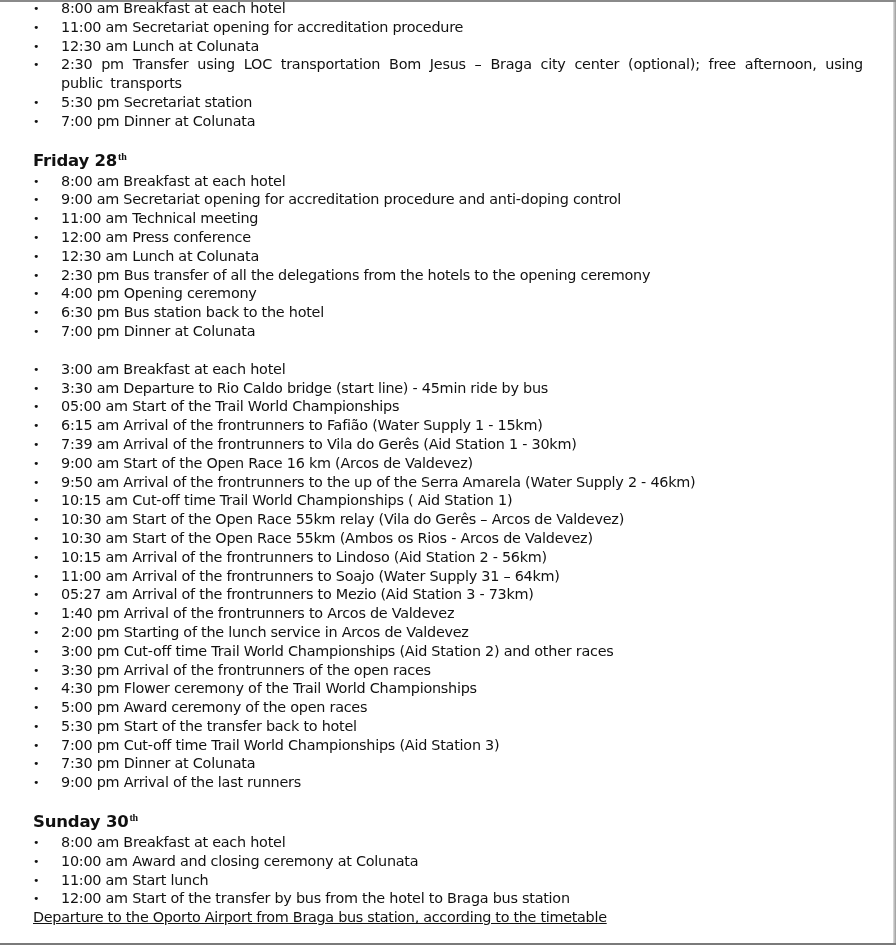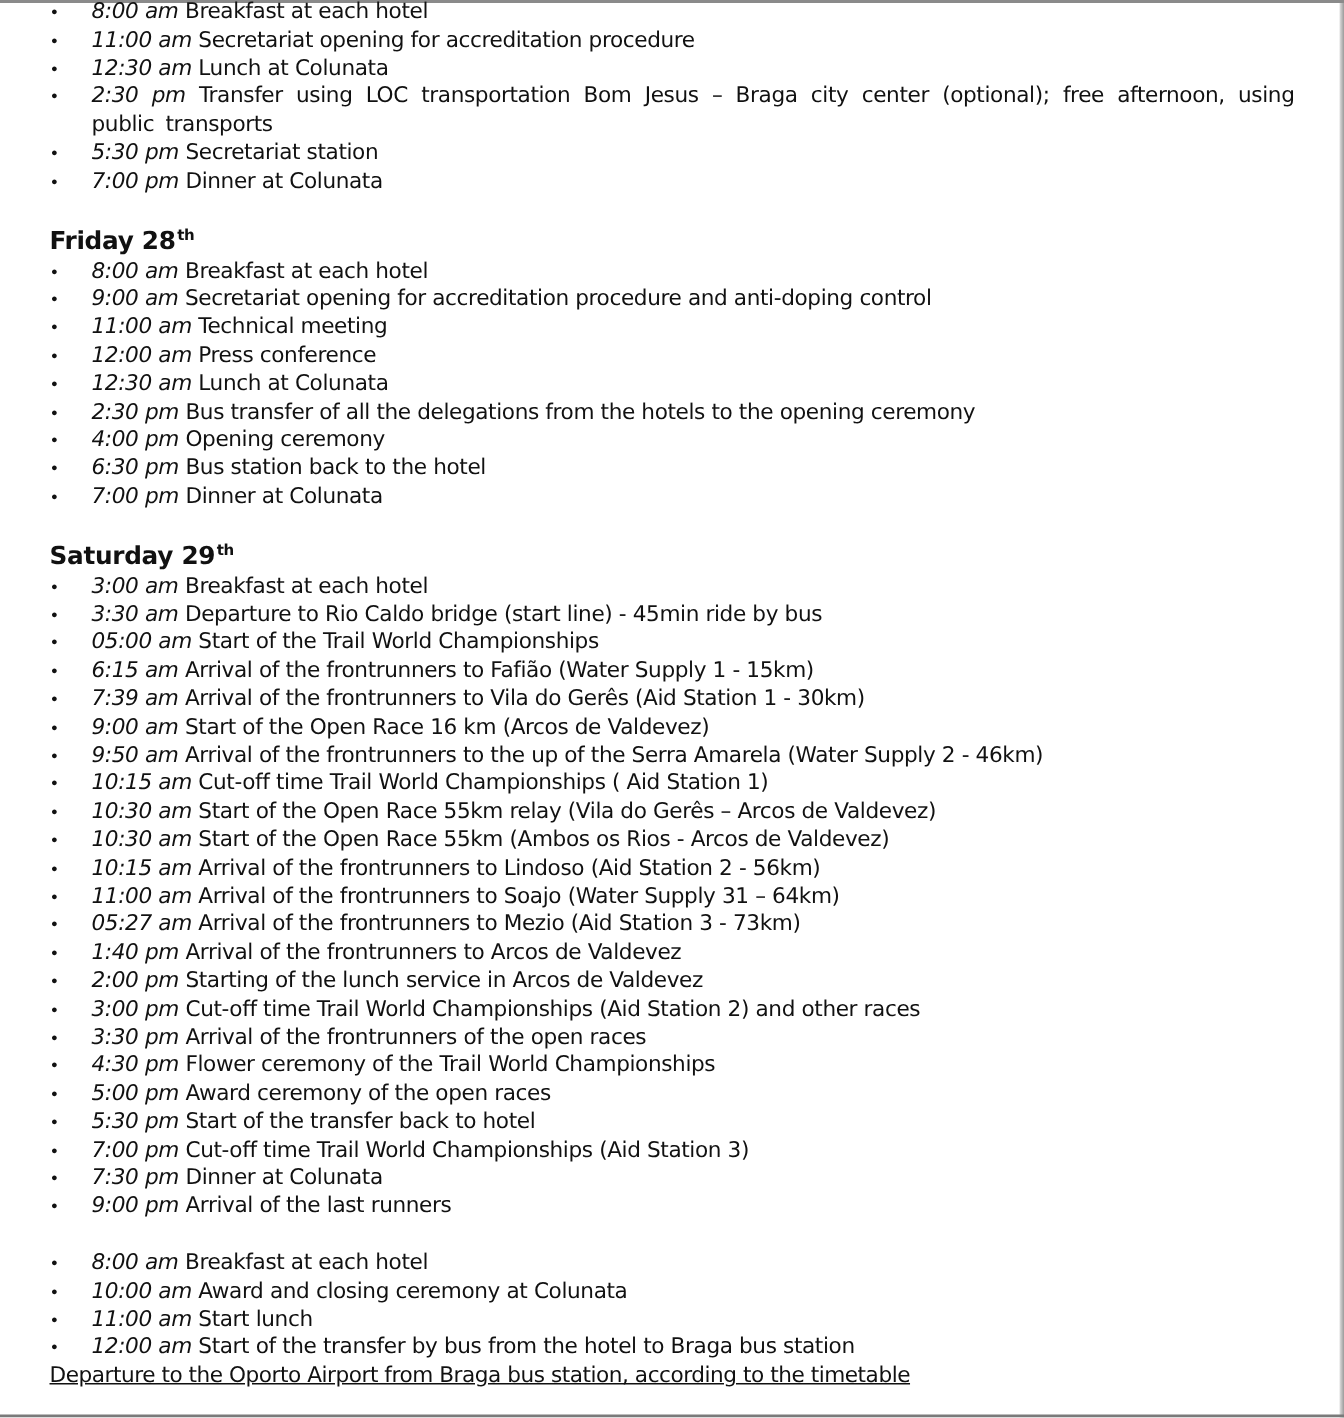--- a/index.html
+++ b/index.html
@@ -54,20 +54,21 @@
       height: 22px;
       line-height: 22px;
       letter-spacing: -0.2px;
     }
     .day-heading sup {
       font-size: 10px;
       font-weight: bold;
       vertical-align: 6px;
       line-height: 0;
       margin-left: 1px;
+      font-family: Liberation Serif, serif;
     }
     ul.schedule {
       list-style: none;
       margin: 0;
       padding: 0;
     }
     ul.schedule li {
       position: relative;
       padding-left: 28px;
       font-size: 14.4px;
@@ -81,21 +82,20 @@
       text-align: justify;
     }
     ul.schedule li .bullet {
       position: absolute;
       left: 0;
       top: 0;
       font-size: 11px;
       line-height: 19px;
     }
     ul.schedule li .time {
-      font-style: italic;
     }
     .day-block { margin: 0; }
     .gap { height: 19px; }
     .footer-line {
       font-size: 14.4px;
       line-height: 18px;
       letter-spacing: -0.3px;
       text-decoration: underline;
       white-space: nowrap;
     }
@@ -125,21 +125,20 @@
           <li><span class="bullet">•</span><span class="time">12:00 am</span> <span class="desc">Press conference</span></li>
           <li><span class="bullet">•</span><span class="time">12:30 am</span> <span class="desc">Lunch at Colunata</span></li>
           <li><span class="bullet">•</span><span class="time">2:30 pm</span> <span class="desc">Bus transfer of all the delegations from the hotels to the opening ceremony</span></li>
           <li><span class="bullet">•</span><span class="time">4:00 pm</span> <span class="desc">Opening ceremony</span></li>
           <li><span class="bullet">•</span><span class="time">6:30 pm</span> <span class="desc">Bus station back to the hotel</span></li>
           <li><span class="bullet">•</span><span class="time">7:00 pm</span> <span class="desc">Dinner at Colunata</span></li>
         </ul>
       </div>
       <div class="day-block">
         <div class="gap"></div>
-        <h2 class="day-heading"><span>Saturday 29</span><sup>th</sup></h2>
         <ul class="schedule">
           <li><span class="bullet">•</span><span class="time">3:00 am</span> <span class="desc">Breakfast at each hotel</span></li>
           <li><span class="bullet">•</span><span class="time">3:30 am</span> <span class="desc">Departure to Rio Caldo bridge (start line) - 45min ride by bus</span></li>
           <li><span class="bullet">•</span><span class="time">05:00 am</span> <span class="desc">Start of the Trail World Championships</span></li>
           <li><span class="bullet">•</span><span class="time">6:15 am</span> <span class="desc">Arrival of the frontrunners to Fafião (Water Supply 1 - 15km)</span></li>
           <li><span class="bullet">•</span><span class="time">7:39 am</span> <span class="desc">Arrival of the frontrunners to Vila do Gerês (Aid Station 1 - 30km)</span></li>
           <li><span class="bullet">•</span><span class="time">9:00 am</span> <span class="desc">Start of the Open Race 16 km (Arcos de Valdevez)</span></li>
           <li><span class="bullet">•</span><span class="time">9:50 am</span> <span class="desc">Arrival of the frontrunners to the up of the Serra Amarela (Water Supply 2 - 46km)</span></li>
           <li><span class="bullet">•</span><span class="time">10:15 am</span> <span class="desc">Cut-off time Trail World Championships ( Aid Station 1)</span></li>
           <li><span class="bullet">•</span><span class="time">10:30 am</span> <span class="desc">Start of the Open Race 55km relay (Vila do Gerês – Arcos de Valdevez)</span></li>
@@ -154,20 +153,21 @@
           <li><span class="bullet">•</span><span class="time">4:30 pm</span> <span class="desc">Flower ceremony of the Trail World Championships</span></li>
           <li><span class="bullet">•</span><span class="time">5:00 pm</span> <span class="desc">Award ceremony of the open races</span></li>
           <li><span class="bullet">•</span><span class="time">5:30 pm</span> <span class="desc">Start of the transfer back to hotel</span></li>
           <li><span class="bullet">•</span><span class="time">7:00 pm</span> <span class="desc">Cut-off time Trail World Championships (Aid Station 3)</span></li>
           <li><span class="bullet">•</span><span class="time">7:30 pm</span> <span class="desc">Dinner at Colunata</span></li>
           <li><span class="bullet">•</span><span class="time">9:00 pm</span> <span class="desc">Arrival of the last runners</span></li>
         </ul>
       </div>
       <div class="day-block">
         <div class="gap"></div>
+        <h2 class="day-heading"><span>Sunday 30</span><sup>th</sup></h2>
         <ul class="schedule">
           <li><span class="bullet">•</span><span class="time">8:00 am</span> <span class="desc">Breakfast at each hotel</span></li>
           <li><span class="bullet">•</span><span class="time">10:00 am</span> <span class="desc">Award and closing ceremony at Colunata</span></li>
           <li><span class="bullet">•</span><span class="time">11:00 am</span> <span class="desc">Start lunch</span></li>
           <li><span class="bullet">•</span><span class="time">12:00 am</span> <span class="desc">Start of the transfer by bus from the hotel to Braga bus station</span></li>
         </ul>
       </div>
       <div class="footer-line">Departure to the Oporto Airport from Braga bus station, according to the timetable</div>
     </div>
   <div class="right-edge"></div>

